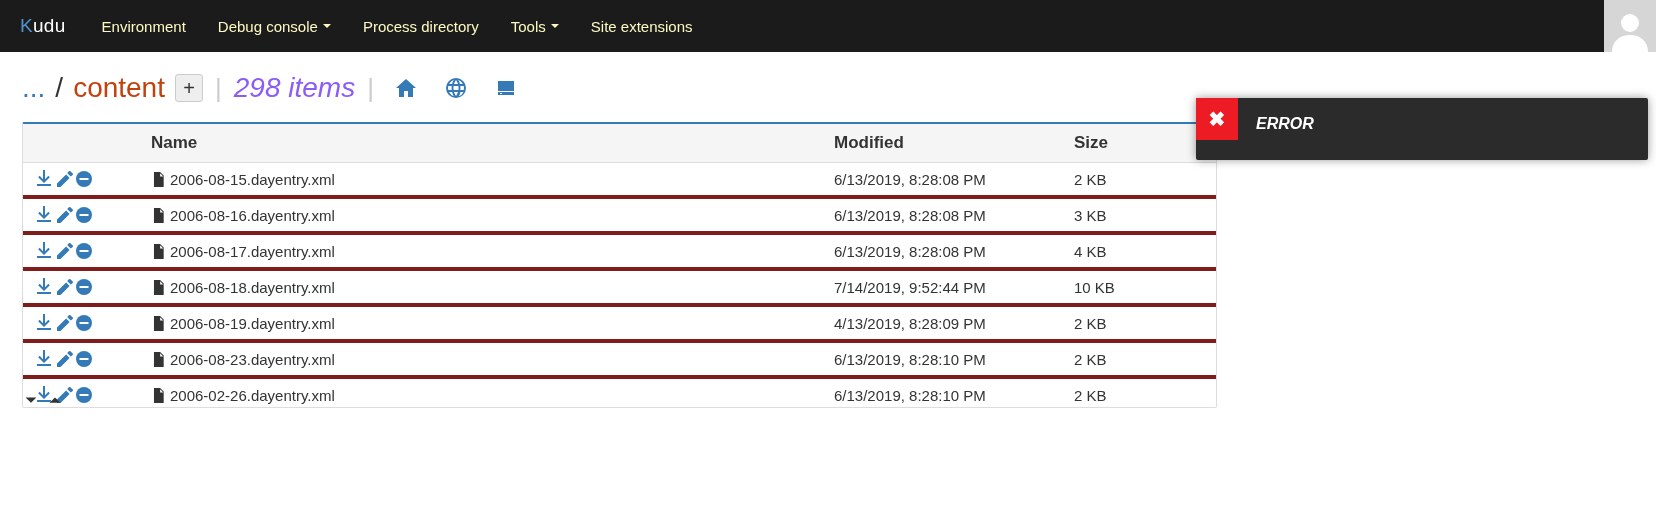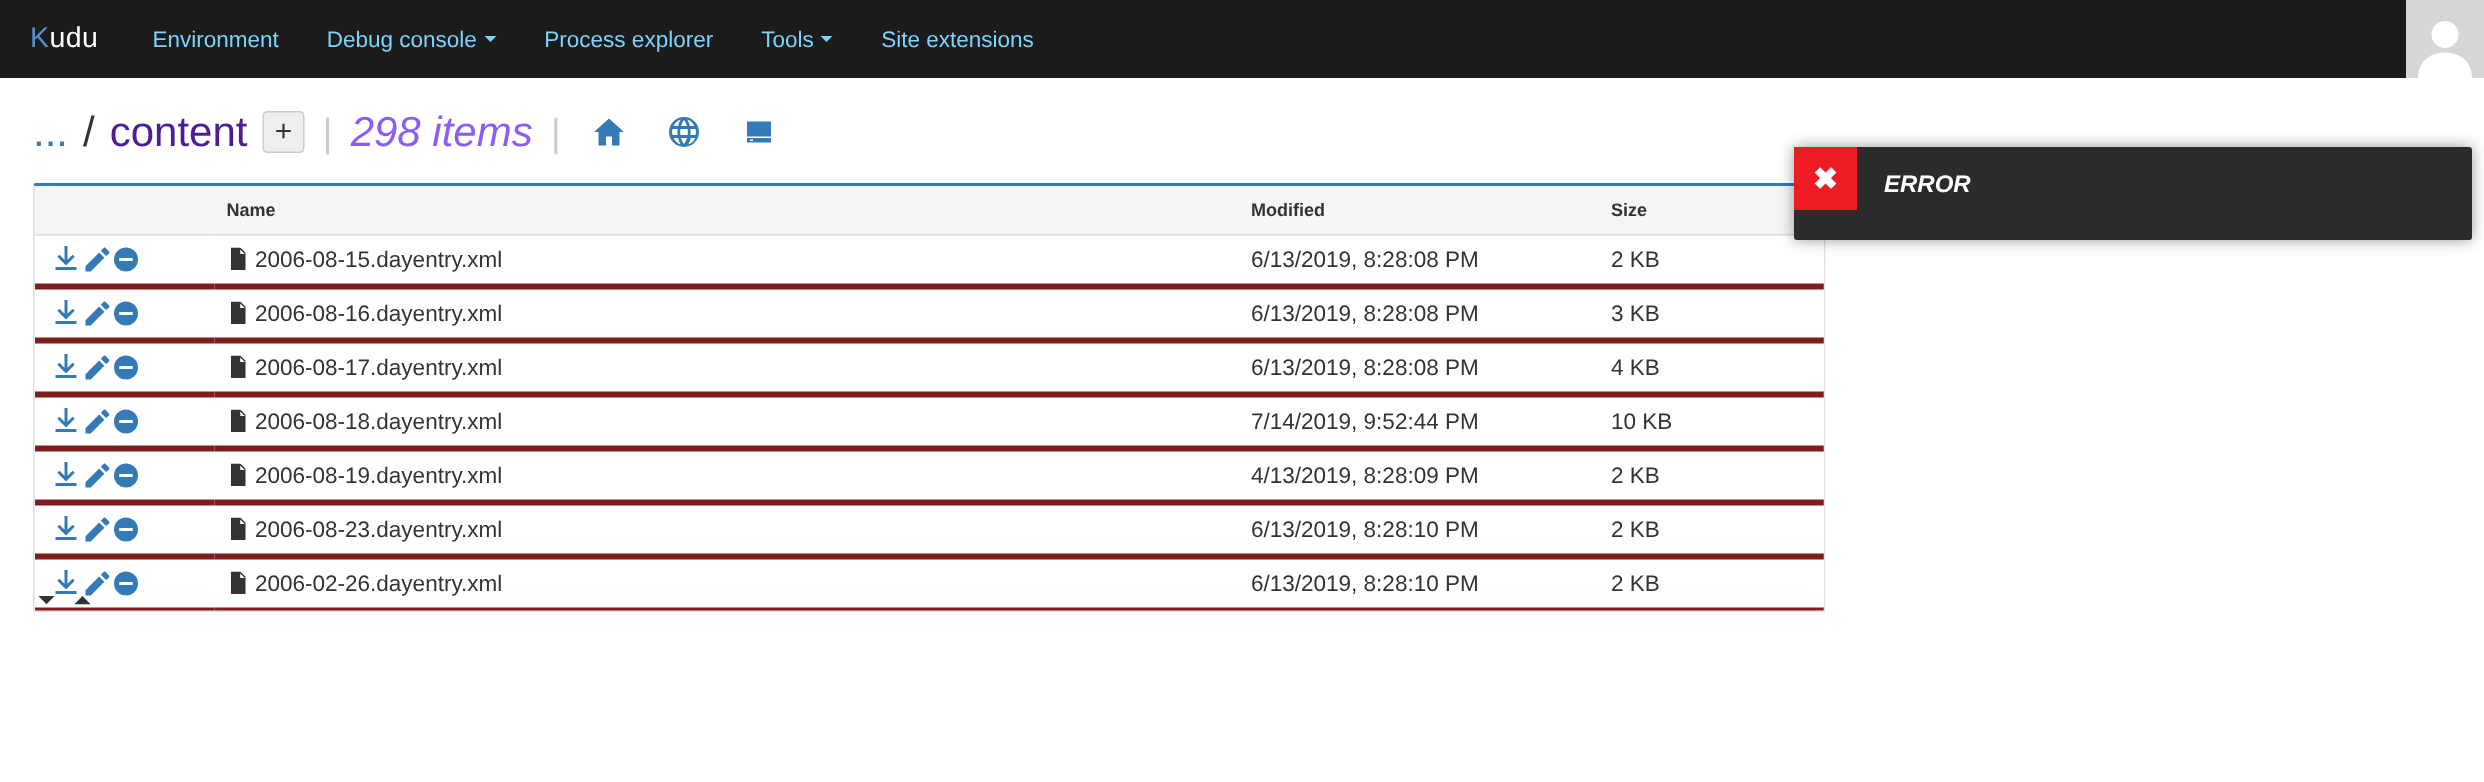--- a/index.html
+++ b/index.html
@@ -21,21 +21,21 @@
       display: flex;
       align-items: center;
       letter-spacing: 0.3px;
     }
     .brand-k { color: #4f93ce; font-weight: 500; }
     .navbar-nav {
       display: flex;
       align-items: stretch;
     }
     .nav-item {
-      color: #7dd3fc;
+      color: #fef9c3;
       padding: 0 16px;
       display: flex;
       align-items: center;
       cursor: pointer;
       font-size: 15px;
     }
     .caret {
       display: inline-block;
       margin-left: 5px;
       width: 0; height: 0;
@@ -64,21 +64,21 @@
     .crumb-bar {
       display: flex;
       align-items: center;
       gap: 10px;
       font-size: 28px;
       color: #333;
       margin-bottom: 18px;
     }
     .crumb-link { color: #337ab7; cursor: pointer; }
     .crumb-sep { color: #333; }
-    .crumb-current { color: #4c1d95; }
+    .crumb-current { color: #c2410c; }
     .plus-btn {
       background: #eee;
       border: 1px solid #ccc;
       width: 28px; height: 28px;
       border-radius: 3px;
       font-size: 20px;
       line-height: 22px;
       text-align: center;
       cursor: pointer;
       color: #333;
@@ -107,21 +107,21 @@
       max-width: 1195px;
       overflow-y: scroll;
       height: 286px;
       position: relative;
     }
     table { width: 100%; border-collapse: collapse; }
     thead tr { background: #f5f5f5; }
     th {
       text-align: left;
       font-weight: 700;
-      font-size: 12px;
+      font-size: 17px;
       padding: 9px 8px;
       border-bottom: 1px solid #ddd;
       color: #333;
     }
     th.actions-col { width: 120px; }
     th.mod-col { width: 240px; }
     th.size-col { width: 150px; }
     tbody tr { border-bottom: 4px solid #7f1d1d; }
     td { padding: 7px 8px; font-size: 15px; vertical-align: middle; }
     .row-actions {
@@ -215,21 +215,21 @@
 </svg>
 
 <div class="navbar">
   <div class="navbar-brand">
     <span class="brand-k">K</span>
       <span>udu</span>
   </div>
   <div class="navbar-nav" id="nav-items">
       <div class="nav-item">Environment</div>
       <div class="nav-item">Debug console<span class="caret"></span></div>
-      <div class="nav-item">Process explorer</div>
+      <div class="nav-item">Process directory</div>
       <div class="nav-item">Tools<span class="caret"></span></div>
       <div class="nav-item">Site extensions</div>
     </div>
   <div class="navbar-right">
     <div class="avatar-box">
       <svg class="avatar-svg" viewBox="0 0 44 44">
         <circle cx="22" cy="15" r="9"></circle>
           <path d="M4 44c0-11 8-17 18-17s18 6 18 17z"></path>
       </svg>
     </div>

